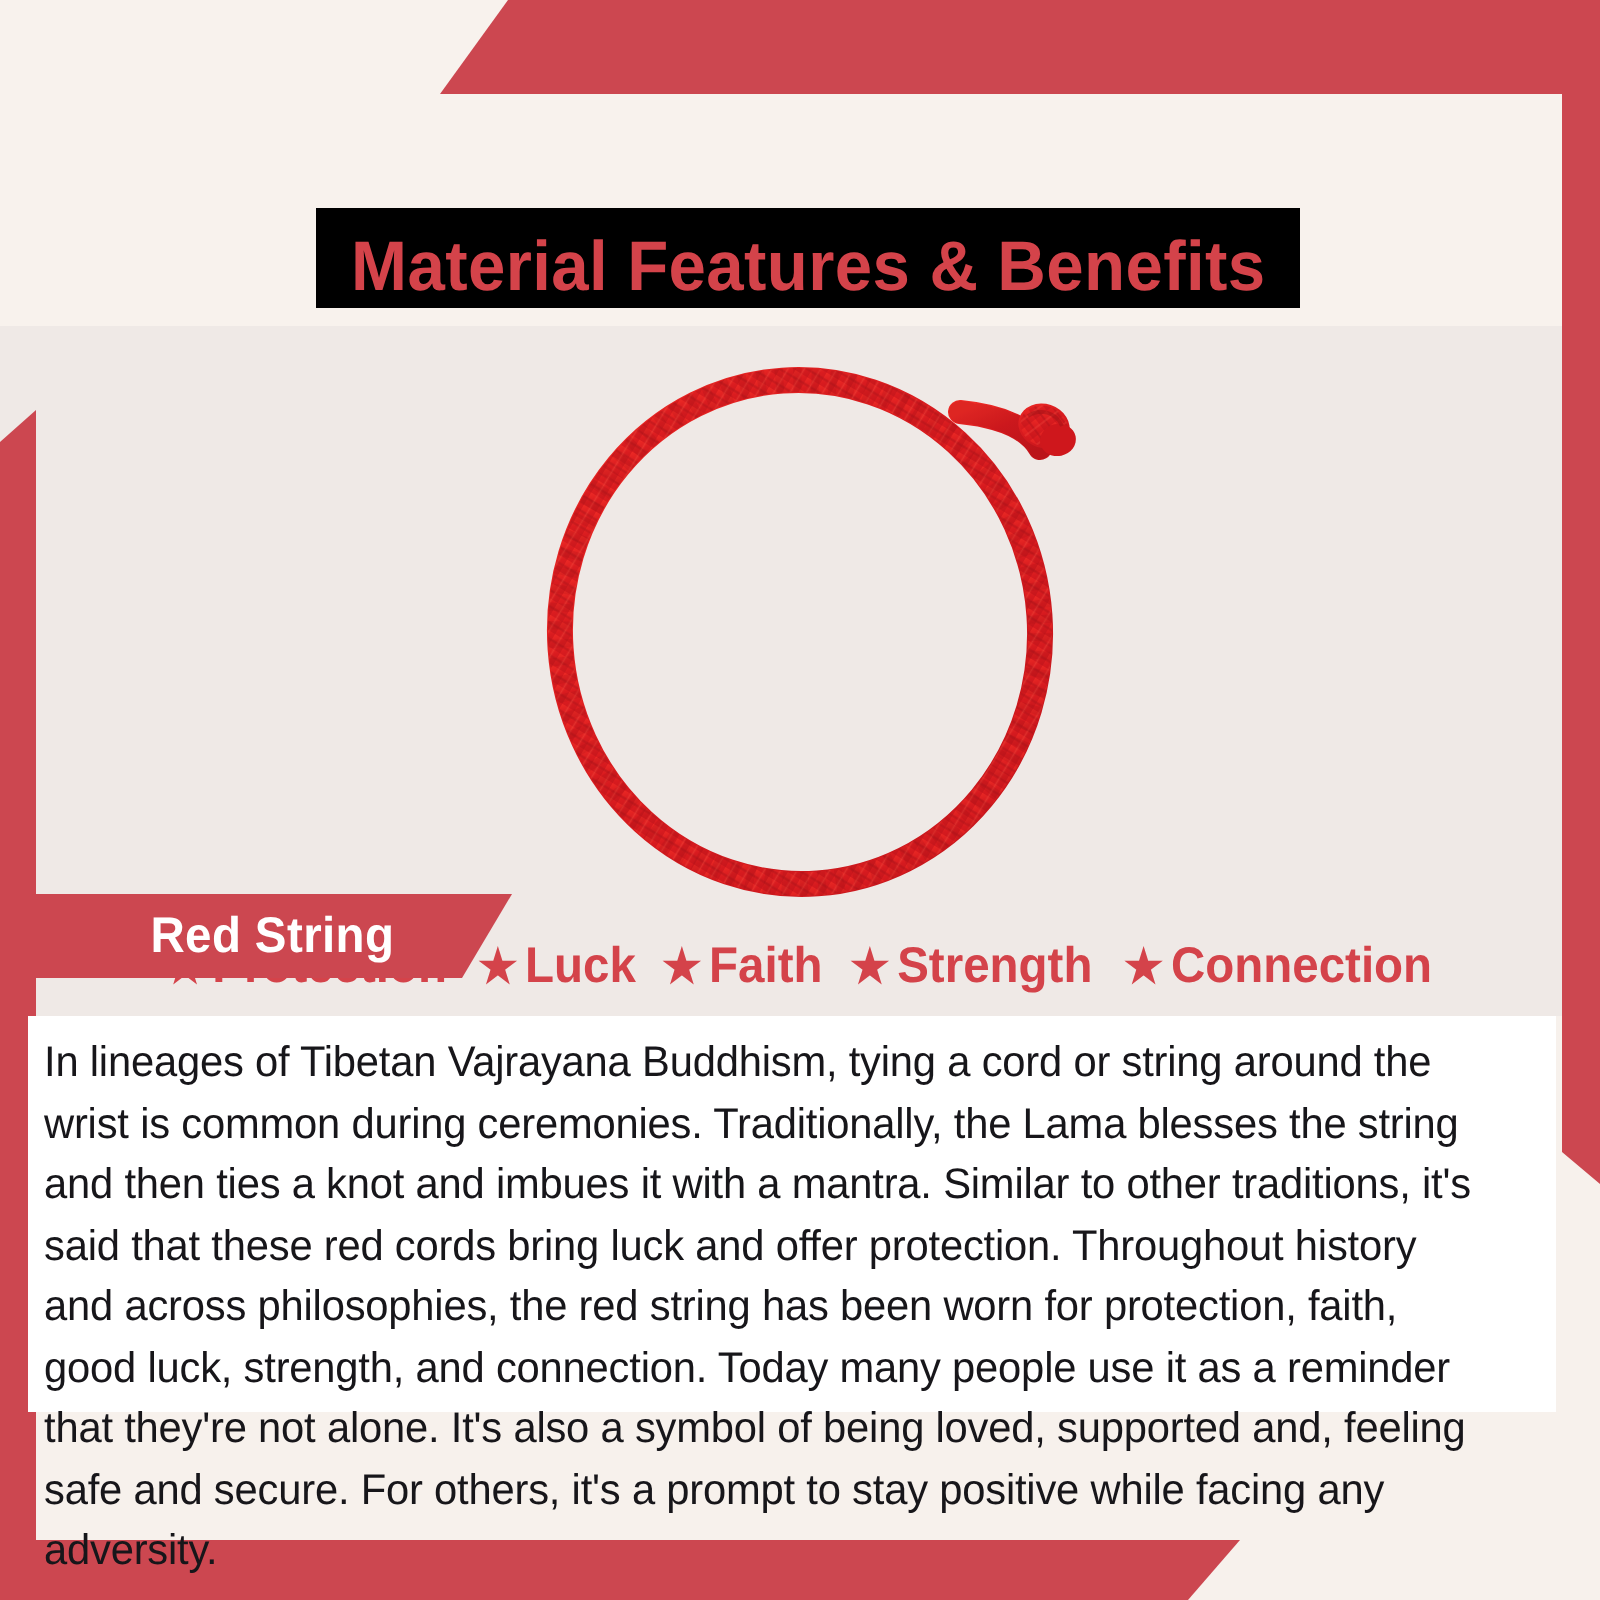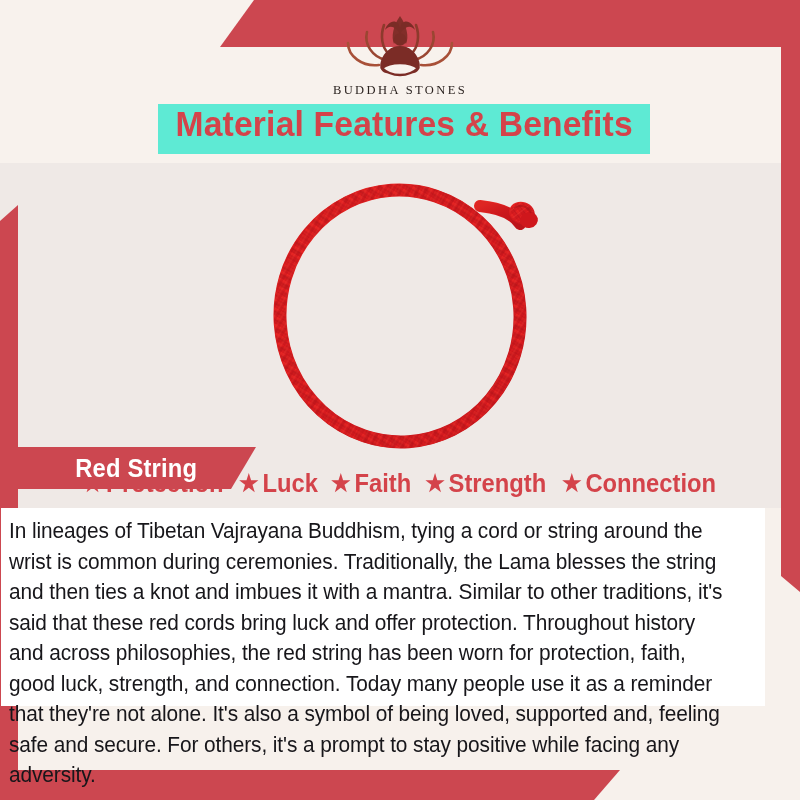--- a/index.html
+++ b/index.html
@@ -91,24 +91,24 @@
     letter-spacing: 2.4px;
     color: #2b2320;
     font-weight: 400;
   }
 
   
   .title-strip {
     position: absolute;
     left: 158px; top: 104px;
     width: 492px; height: 50px;
-    background: #5eead4;
+    background: #000000;
     z-index: 5;
     display: flex;
-    align-items: flex-start;
+    align-items: flex-end;
     justify-content: center;
   }
   .title-text {
     font-size: 35px;
     font-weight: 700;
     color: #d4434a;
     letter-spacing: 0.2px;
     transform: scaleX(0.96);
     white-space: nowrap;
   }
@@ -166,21 +166,21 @@
   .benefit .star {
     font-size: 23px;
     line-height: 1;
     margin-right: 4px;
     color: #d4434a;
   }
 
   
   .desc-panel {
     position: absolute;
-    left: 1px; top: 508px;
+    left: 14px; top: 508px;
     width: 764px; height: 198px;
     background: #ffffff;
     z-index: 4;
     padding: 8px 12px 0 8px;
   }
   .desc-text {
     font-size: 21.4px;
     line-height: 30.5px;
     color: #17161a;
     font-weight: 400;
@@ -197,40 +197,20 @@
 
   <div class="band-top"></div>
   <div class="band-mid"></div>
   <div class="band-bottom"></div>
 
   <div class="frame-top"></div>
   <div class="frame-right"></div>
   <div class="frame-left"></div>
   <div class="frame-bottom"></div>
 
-  <div class="logo-wrap">
-    <svg class="logo-mark" viewBox="0 0 132 72">
-      <g fill="none" stroke="#7b2c26" stroke-width="2.6" stroke-linecap="round">
-        <path d="M66 6 C59 16, 57 27, 60 34 C63 28, 69 28, 72 34 C75 27, 73 16, 66 6 Z" fill="#7b2c26" stroke="none" opacity="0.92"></path>
-        <path d="M50 15 C46 26, 48 38, 55 44" stroke="#8d3a2c"></path>
-        <path d="M82 15 C86 26, 84 38, 77 44" stroke="#8d3a2c"></path>
-        <path d="M33 22 C30 34, 38 47, 52 50" stroke="#9a4632"></path>
-        <path d="M99 22 C102 34, 94 47, 80 50" stroke="#9a4632"></path>
-        <path d="M14 33 C14 46, 28 57, 45 55" stroke="#a85038"></path>
-        <path d="M118 33 C118 46, 104 57, 87 55" stroke="#a85038"></path>
-      </g>
-      <g fill="#7b2c26">
-        <circle cx="66" cy="29.5" r="6.2"></circle>
-        <path d="M66 36 C57 36, 50 42, 47 51 C45 57, 47 62, 52 63 C57 64, 61 61, 64 58 L68 58 C71 61, 75 64, 80 63 C85 62, 87 57, 85 51 C82 42, 75 36, 66 36 Z"></path>
-        <path d="M51 20 C53 13, 59 9, 64 13 L66 18 L68 13 C73 9, 79 13, 81 20 C78 16, 73 15, 68 21 L66 24 L64 21 C59 15, 54 16, 51 20 Z"></path>
-      </g>
-      <path d="M48 58 C53 54, 60 53, 66 53 C72 53, 79 54, 84 58 C79 63, 72 65, 66 65 C60 65, 53 63, 48 58 Z" fill="#f8f2ed" stroke="#7b2c26" stroke-width="2.4"></path>
-    </svg>
-    <div class="logo-text">BUDDHA STONES</div>
-  </div>
 
   <div class="title-strip">
     <div class="title-text">Material Features &amp; Benefits</div>
   </div>
 
   <div class="product-area">
     <svg viewBox="0 0 320 285">
       <defs>
         <linearGradient id="cordgrad" x1="0" y1="0" x2="1" y2="1">
           <stop offset="0%" stop-color="#ee2b26"></stop>

